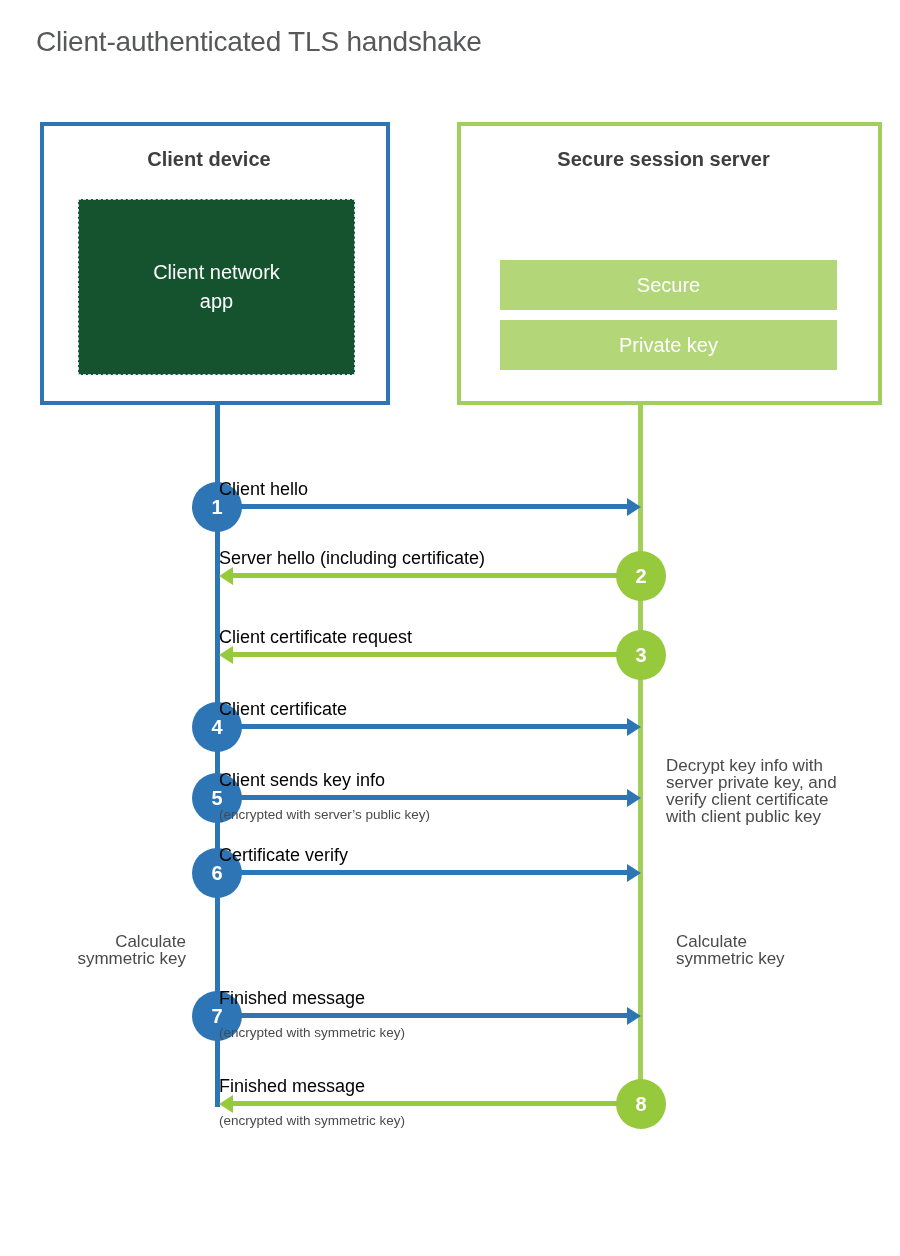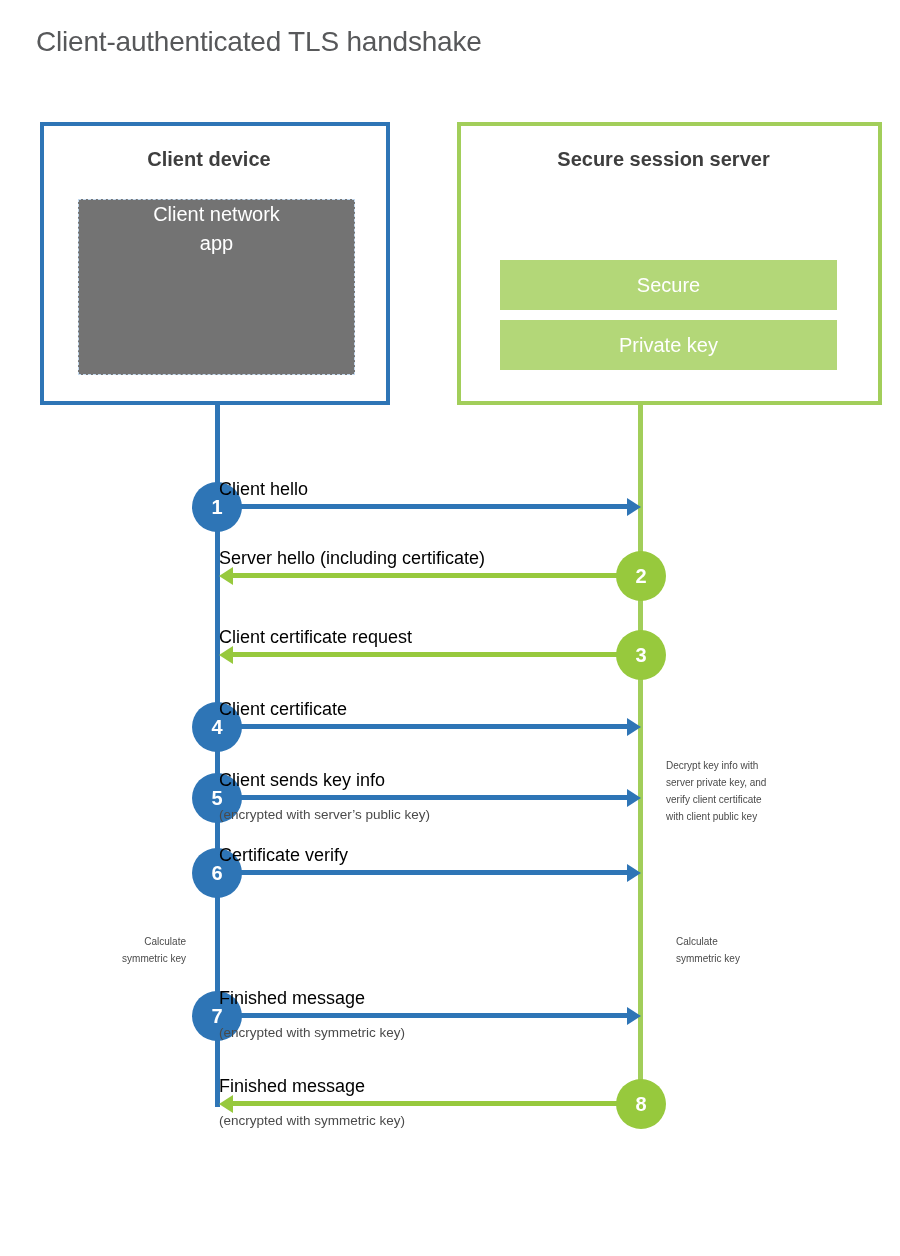--- a/index.html
+++ b/index.html
@@ -6,22 +6,22 @@
   .page{position:relative;width:900px;height:1256px;background:#ffffff;overflow:hidden;
         font-family:"Liberation Sans","DejaVu Sans",sans-serif;}
   .title{position:absolute;left:36px;top:26px;margin:0;font-size:28px;font-weight:300;
          color:#57585a;letter-spacing:-0.2px;}
   
   .box{position:absolute;top:122px;height:283px;background:#fff;box-sizing:border-box;}
   .client-box{left:40px;width:350px;border:4px solid #2e75b6;}
   .server-box{left:430px;width:425px;border:4px solid #a2ce5a;margin-left:27px;}
   .box-title{position:absolute;left:0;right:12px;top:22px;text-align:center;
              font-size:20px;font-weight:bold;color:#3e3e3e;}
-  .app-box{position:absolute;left:34px;top:73px;width:277px;height:176px;background:#737373;
-           border:1px dashed #c4d9ee;display:flex;align-items:flex-start;justify-content:center;
+  .app-box{position:absolute;left:34px;top:73px;width:277px;height:176px;background:#14532d;
+           border:1px dashed #c4d9ee;display:flex;align-items:center;justify-content:center;
            box-sizing:border-box;}
   .app-box span{color:#ffffff;font-size:20px;line-height:1.45;text-align:center;white-space:pre-line;}
   .bar{position:absolute;left:39px;width:337px;height:50px;background:#b3d778;color:#ffffff;
        font-size:20px;display:flex;align-items:center;justify-content:center;}
   
   .vline{position:absolute;width:5px;z-index:1;}
   .blue-vline{left:215px;top:405px;height:702px;background:#2e75b6;}
   .green-vline{left:638px;top:405px;height:699px;background:#a2ce5a;}
   
   .hline{position:absolute;height:5px;z-index:2;}
@@ -35,21 +35,21 @@
   .circle{position:absolute;width:50px;height:50px;border-radius:50%;z-index:4;
           display:flex;align-items:center;justify-content:center;color:#fff;
           font-size:20px;font-weight:bold;}
   .circle.blue{left:192px;background:#2e75b6;}
   .circle.green{left:616px;background:#97c93d;}
   
   .msg{position:absolute;left:219px;width:422px;z-index:5;
        font-size:18px;color:#000000;}
   .sub{position:absolute;left:219px;width:422px;z-index:5;
        font-size:13.5px;color:#4a4a4a;}
-  .note{position:absolute;font-size:10px;line-height:17px;color:#4a4a4a;
+  .note{position:absolute;font-size:17px;line-height:17px;color:#4a4a4a;
         white-space:pre-line;z-index:5;}
   .note-decrypt{left:666px;top:757px;width:185px;}
   .note-calc-left{left:56px;top:933px;width:130px;text-align:right;}
   .note-calc-right{left:676px;top:933px;width:130px;text-align:left;}
 </style>
 </head>
 <body>
 
 <div class="page">
 

